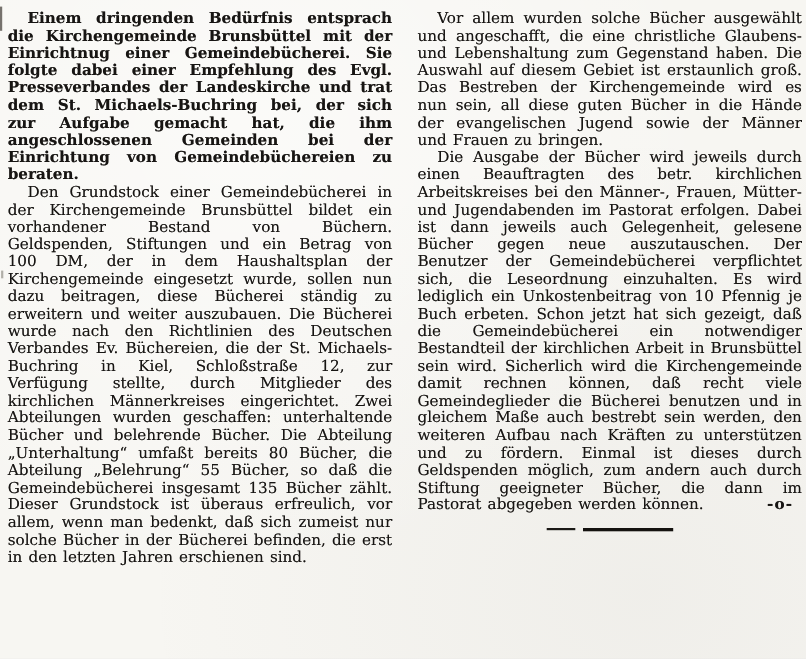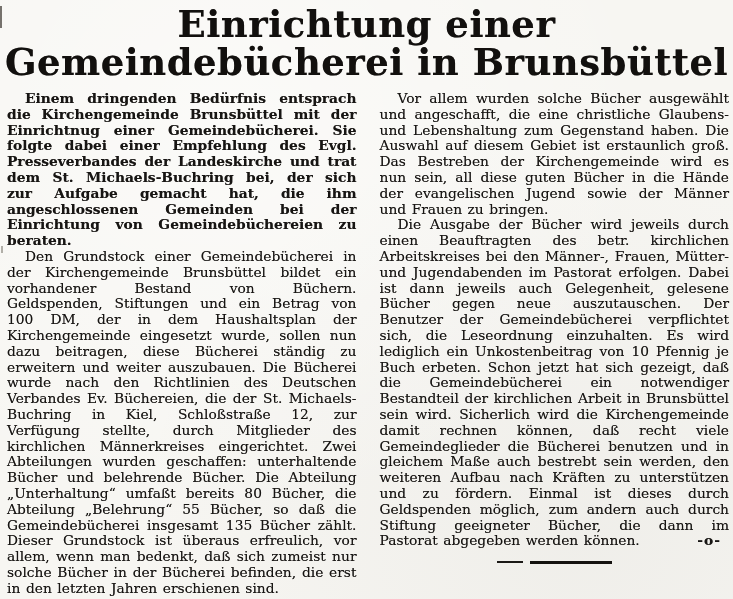--- a/index.html
+++ b/index.html
@@ -94,24 +94,20 @@
   }
 </style>
 </head>
 <body>
 
 <div class="page">
 
   <div class="artifact-tick"></div>
   <div class="artifact-dot"></div>
 
-  <h1 class="headline">
-    <span class="hl-line">Einrichtung einer</span>
-    <span class="hl-line">Gemeindebücherei in Brunsbüttel</span>
-  </h1>
 
   <div class="columns">
 
     <div class="col">
       <p class="lead">Einem dringenden Bedürfnis entsprach die Kirchengemeinde Brunsbüttel mit der Einrichtnug einer Gemeindebücherei. Sie folgte dabei einer Empfehlung des Evgl. Presseverbandes der Landeskirche und trat dem St. Michaels-Buchring bei, der sich zur Aufgabe gemacht hat, die ihm angeschlossenen Gemeinden bei der Einrichtung von Gemeindebüchereien zu beraten.</p>
       <p>Den Grundstock einer Gemeindebücherei in der Kirchengemeinde Brunsbüttel bildet ein vorhandener Bestand von Büchern. Geldspenden, Stiftungen und ein Betrag von 100 DM, der in dem Haushaltsplan der Kirchengemeinde eingesetzt wurde, sollen nun dazu beitragen, diese Bücherei ständig zu erweitern und weiter auszubauen. Die Bücherei wurde nach den Richtlinien des Deutschen Verbandes Ev. Büchereien, die der St. Michaels-Buchring in Kiel, Schloßstraße 12, zur Verfügung stellte, durch Mitglieder des kirchlichen Männerkreises eingerichtet. Zwei Abteilungen wurden geschaffen: unterhaltende Bücher und belehrende Bücher. Die Abteilung „Unterhaltung“ umfaßt bereits 80 Bücher, die Abteilung „Belehrung“ 55 Bücher, so daß die Gemeindebücherei insgesamt 135 Bücher zählt. Dieser Grundstock ist überaus erfreulich, vor allem, wenn man bedenkt, daß sich zumeist nur solche Bücher in der Bücherei befinden, die erst in den letzten Jahren erschienen sind.</p>
     </div>
 
     <div class="col">
       <p>Vor allem wurden solche Bücher ausgewählt und angeschafft, die eine christliche Glaubens- und Lebenshaltung zum Gegenstand haben. Die Auswahl auf diesem Gebiet ist erstaunlich groß. Das Bestreben der Kirchengemeinde wird es nun sein, all diese guten Bücher in die Hände der evangelischen Jugend sowie der Männer und Frauen zu bringen.</p>

